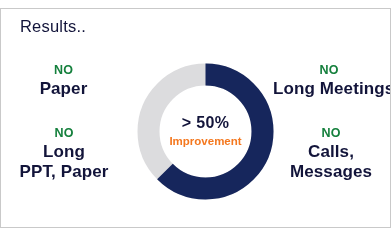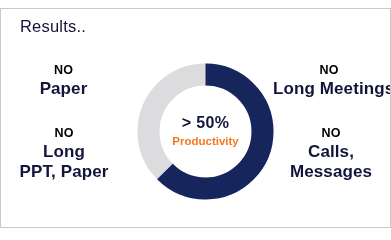--- a/index.html
+++ b/index.html
@@ -39,21 +39,21 @@
   .callout {
     position: absolute;
     text-align: center;
     line-height: 1.18;
     white-space: nowrap;
   }
   .callout .no {
     display: block;
     font-size: 12.5px;
     font-weight: bold;
-    color: #000000;
+    color: #15803d;
     letter-spacing: 0.2px;
     margin-bottom: 1px;
   }
   .callout .detail {
     display: block;
     font-size: 17px;
     font-weight: bold;
     color: #12143a;
     letter-spacing: 0.1px;
   }
@@ -137,18 +137,18 @@
 
   <div class="donut-wrap">
     <svg class="donut-svg" viewBox="0 0 137 137">
       <circle id="seg-remaining" cx="68.5" cy="68.5" r="57" fill="none" stroke="#dcdcde" stroke-width="22"></circle>
       <circle id="seg-productivity" cx="68.5" cy="68.5" r="57" fill="none" stroke="#16265c" stroke-width="22" transform="rotate(-90 68.5 68.5)" stroke-dasharray="223.838 134.303"></circle>
     </svg>
 
     <div class="donut-center">
       <div class="donut-pct">&gt; 50%</div>
       <div class="donut-sub">
-        <span>Productivity</span>
+        <span>Improvement</span>
       </div>
     </div>
   </div>
 
 </div>
 
 </body></html>

